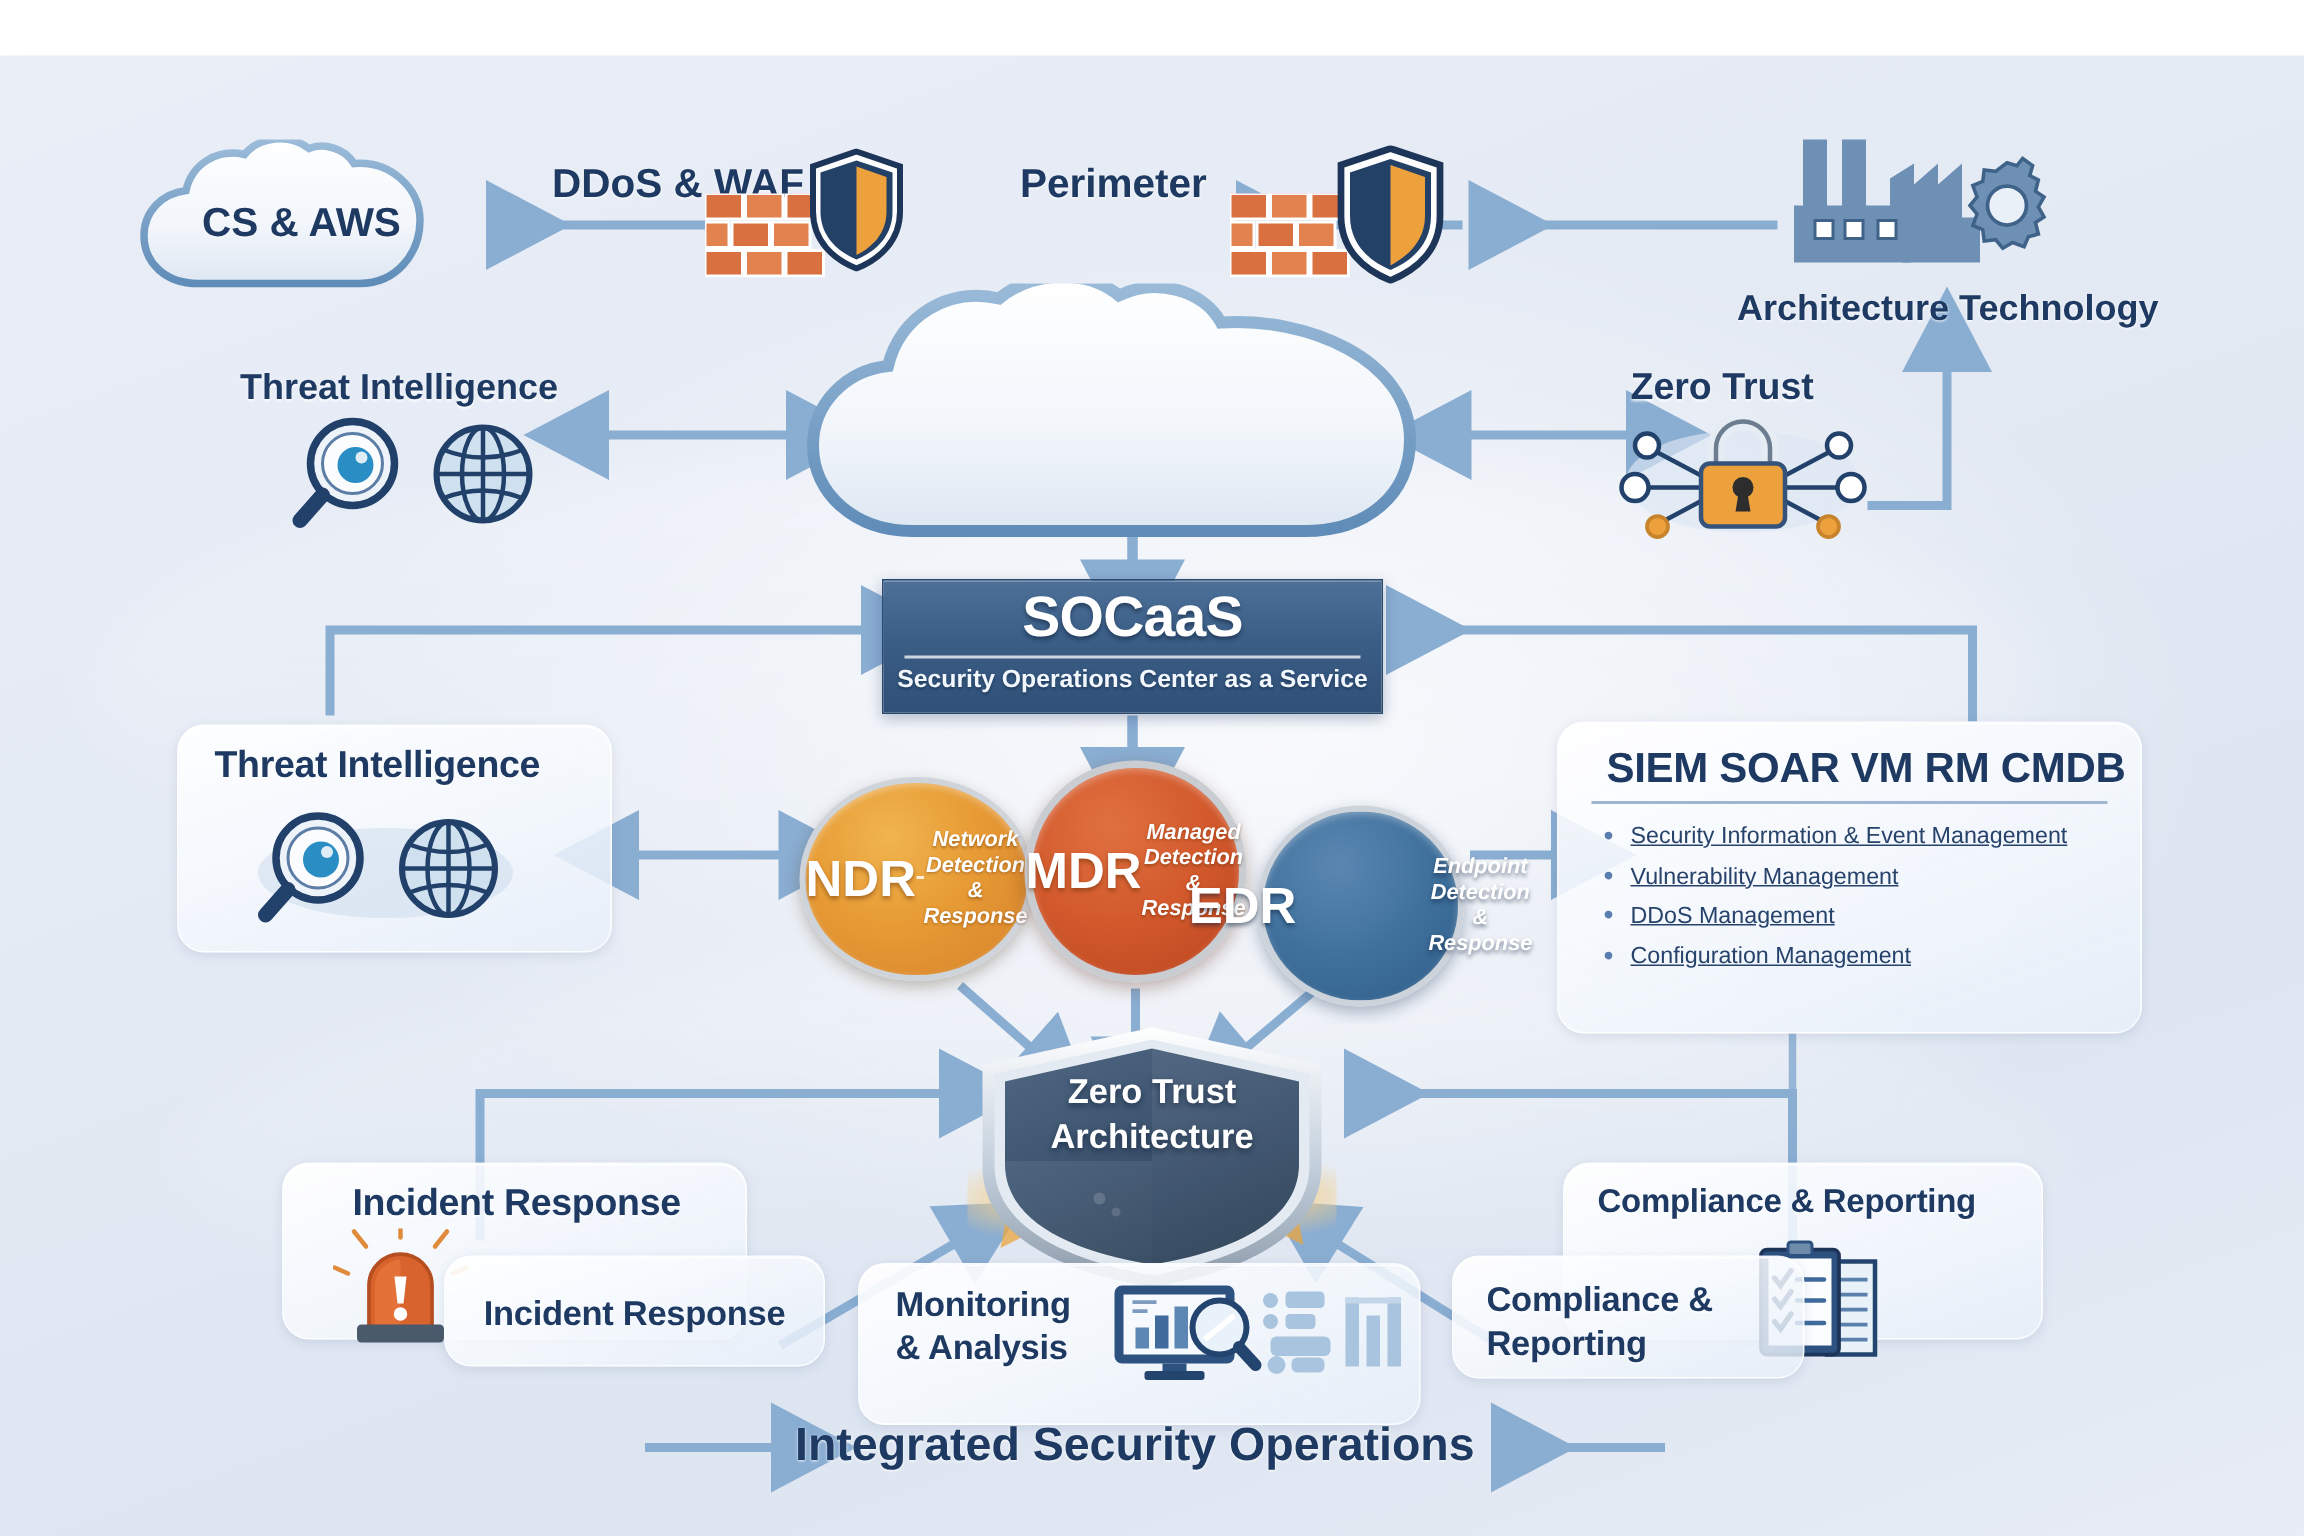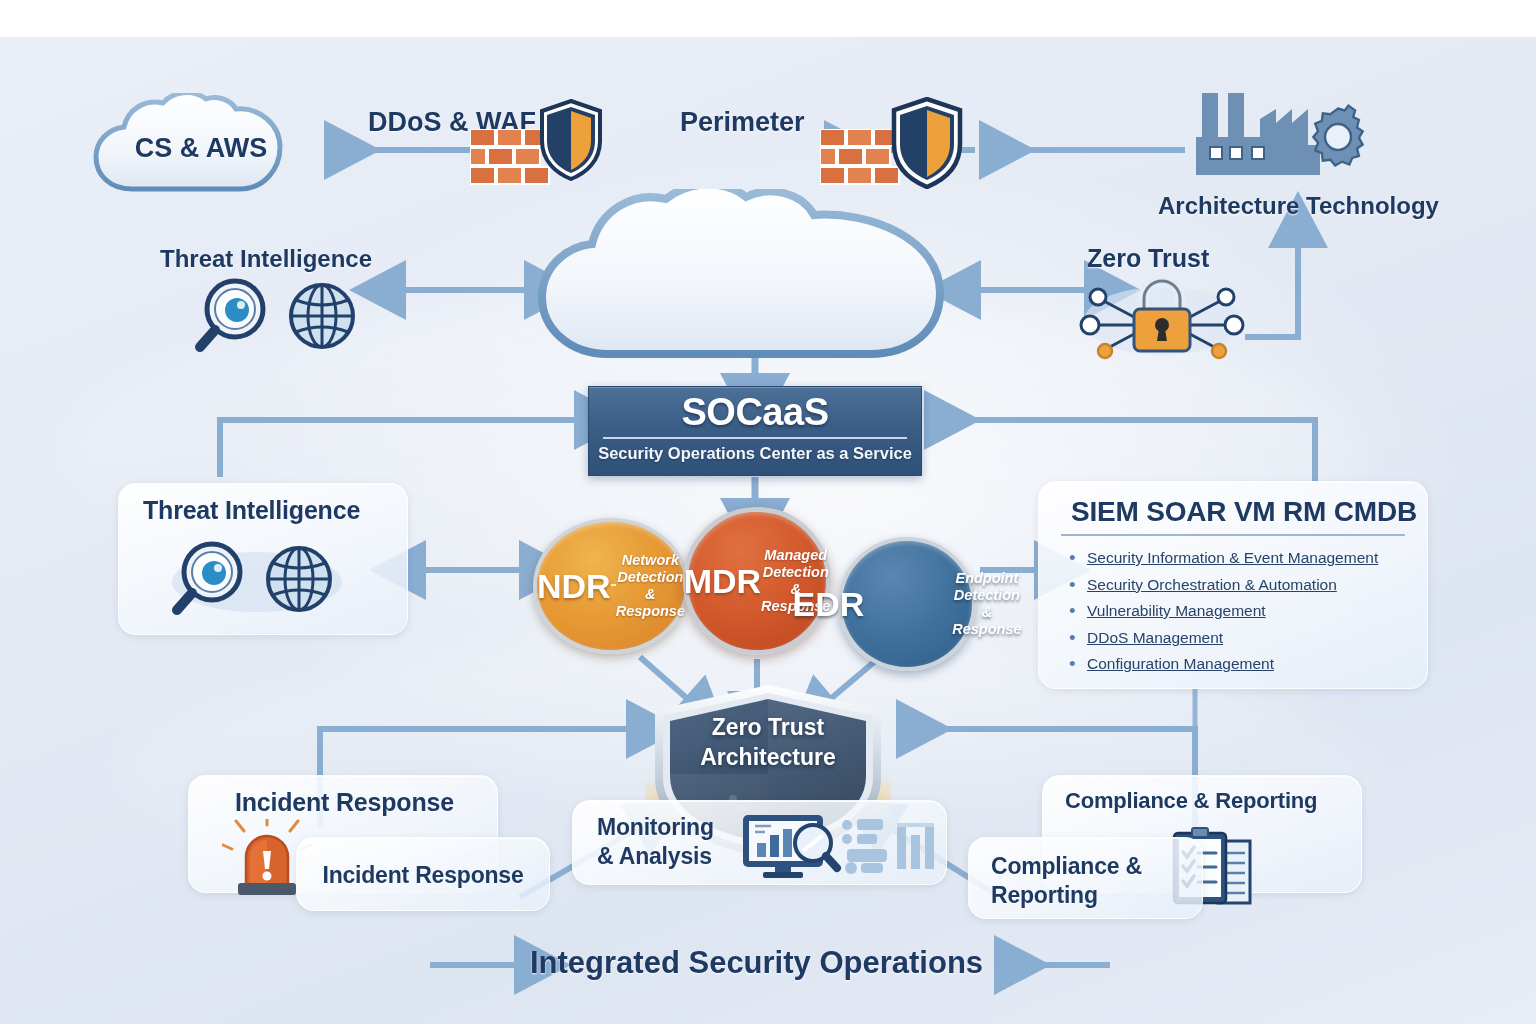--- a/index.html
+++ b/index.html
@@ -405,21 +405,20 @@
       <div>Detection &amp;</div>
       <div>Response</div>
     </div>
   </div>
 
   <div class="panel" id="siem-panel">
     <div class="panel-title">SIEM SOAR VM RM CMDB</div>
     <div class="trule"></div>
     <ul>
       <li>Security Information &amp; Event Management</li>
-      <li>Security Orchestration &amp; Automation</li>
       <li>Vulnerability Management</li>
       <li>DDoS Management</li>
       <li>Configuration Management</li>
     </ul>
   </div>
 
   <div id="zta">
     <svg width="246" height="178" viewBox="0 0 246 178" style="position:absolute;left:0;top:0;">
       <ellipse cx="40" cy="118" rx="62" ry="26" fill="url(#sparkG)"></ellipse>
       <ellipse cx="208" cy="116" rx="62" ry="26" fill="url(#sparkG)"></ellipse>
@@ -455,21 +454,21 @@
       <path d="M28,64 L28,38 A17,17 0 0 1 45,21 L45,64 Z" fill="#e8793d" opacity="0.7"></path>
       <path d="M41,32 L49,32 L47,50 L43,50 Z" fill="#fff"></path>
       <circle cx="45" cy="57" r="4.5" fill="#fff"></circle>
       <rect x="16" y="64" width="58" height="12" rx="3" fill="#4a5a6b"></rect>
     </svg>
   </div>
   <div class="panel" style="left:296px; top:800px; width:254px; height:74px;">
     <div class="panel-title" style="font-size:23px; text-align:center; line-height:74px;">Incident Response</div>
   </div>
 
-  <div class="panel" style="left:572px; top:763px; width:375px; height:85px;">
+  <div class="panel" style="left:572px; top:805px; width:375px; height:108px;">
     <div class="panel-title" style="font-size:23px; margin:12px 0 0 24px; line-height:29px;">
       <div>Monitoring</div>
       <div>&amp; Analysis</div>
     </div>
     <div style="position:absolute; left:158px; top:12px; width:205px; height:66px;">
       <svg width="205" height="66" viewBox="0 0 205 66">
         <rect x="12" y="2" width="80" height="52" rx="5" fill="#2d5280"></rect>
         <rect x="18" y="8" width="68" height="40" fill="#f6fafe"></rect>
         <rect x="26" y="30" width="9" height="14" fill="#5c86b3"></rect>
         <rect x="39" y="22" width="9" height="22" fill="#3e6a9c"></rect>

